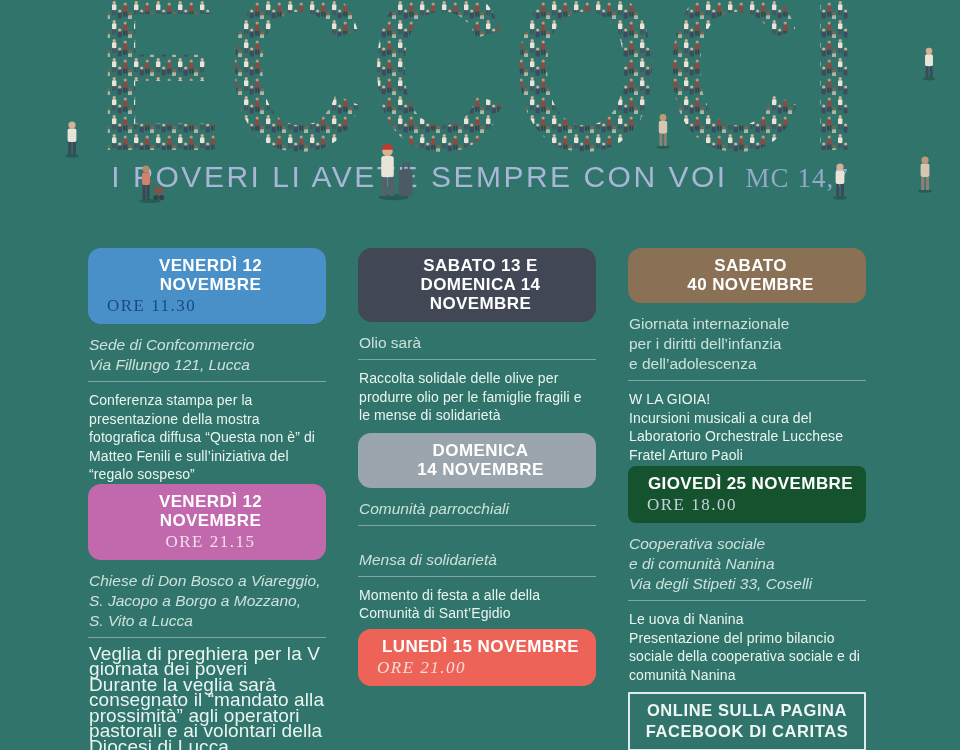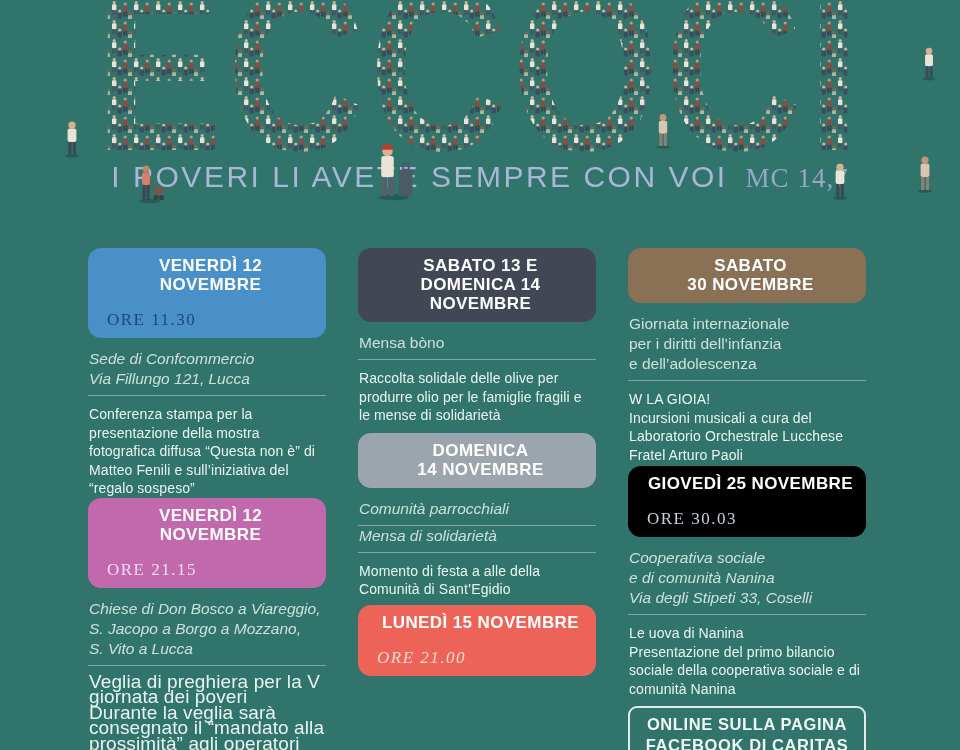--- a/index.html
+++ b/index.html
@@ -29,43 +29,43 @@
   }
   .col{width:238px;flex:0 0 238px;display:flex;flex-direction:column;}
   .card{display:block;}
   .hdr{border-radius:13px;padding:8px 12px 9px 19px;}
   .hdr-title{
     font-weight:bold;font-size:17px;line-height:19px;letter-spacing:.4px;
     color:#ffffff;white-space:pre-line;text-align:center;
   }
   .hdr-time{
     font-family:"Liberation Serif",serif;font-size:17px;line-height:19px;
-    letter-spacing:1.5px;margin-top:16px;
+    letter-spacing:1.5px;margin-top:2px;
   }
   .hdr-blue{background:#4a90c8;}     .hdr-blue .hdr-time{color:#194a7d;}
-  .hdr-magenta{background:#c269ae;}  .hdr-magenta .hdr-time{color:#f2dfee;}
-  .hdr-charcoal{background:#414754;}
+  .hdr-magenta{background:#c269ae;}  .hdr-magenta .hdr-time{color:#f2dfee;text-align:center;}
+  .hdr-charcoal{background:#414754;border-radius:14px;}
   .hdr-gray{background:#9ba5ad;}
   .hdr-coral{background:#ee6357;}    .hdr-coral .hdr-time{color:#f8ddd6;font-style:italic;}
   .hdr-brown{background:#8a7055;}
-  .hdr-navy{background:#000000;}     .hdr-navy .hdr-time{color:#c7d1dd;}
+  .hdr-navy{background:#14532d;border-radius:8px;}     .hdr-navy .hdr-time{color:#c7d1dd;}
   .hdr-dark{background:#333a47;}
   .venue{
     font-style:italic;font-size:15.5px;line-height:20px;color:#cde0db;
     margin:11px 1px 0 1px;white-space:pre-line;
   }
   .venue.roman{font-style:normal;}
   .div{border-top:1px solid rgba(255,255,255,.38);height:0;margin-top:6px;}
   .desc{
     font-weight:normal;font-size:14px;line-height:18.5px;color:#e9f5f0;
     letter-spacing:.1px;margin:9px 1px 0 1px;white-space:pre-line;
   }
   .desc-tight{font-size:19px;line-height:15.5px;margin-top:8px;}
   .online-box{
-    margin-top:8px;border:2px solid rgba(255,255,255,.85);border-radius:9px;
+    margin-top:8px;border:2px solid rgba(255,255,255,.85);border-radius:1px;
     padding:6px 6px 7px;text-align:center;
   }
   .box-label{
     font-weight:bold;font-size:16.5px;line-height:21px;letter-spacing:.6px;
     color:#eef7f3;white-space:pre-line;
   }
 </style>
 </head>
 <body>
 
@@ -180,61 +180,61 @@
         </div>
       </div>
     </div>
 
     <div class="col">
       <div class="card">
         <div class="hdr hdr-charcoal">
           <div class="hdr-title">SABATO 13 E
 DOMENICA 14 NOVEMBRE</div>
         </div>
-        <div class="venue roman">Mensa bòno</div>
+        <div class="venue roman">Olio sarà</div>
         <div class="div"></div>
         <div class="desc">Raccolta solidale delle olive per produrre olio per le famiglie fragili e le mense di solidarietà</div>
       </div>
       <div class="card" style="margin-top:8px">
         <div class="hdr hdr-gray">
           <div class="hdr-title">DOMENICA
 14 NOVEMBRE</div>
         </div>
         <div class="venue">Comunità parrocchiali</div>
         <div class="div"></div>
-        <div class="venue" style="margin-top:0">Mensa di solidarietà</div>
+        <div class="venue" style="margin-top:24px">Mensa di solidarietà</div>
         <div class="div"></div>
         <div class="desc">Momento di festa a alle della Comunità di Sant’Egidio</div>
       </div>
       <div class="card" style="margin-top:6px">
         <div class="hdr hdr-coral">
           <div class="hdr-title">LUNEDÌ 15 NOVEMBRE</div>
           <div class="hdr-time">ORE 21.00</div>
         </div>
 
       </div>
     </div>
 
     <div class="col">
       <div class="card">
         <div class="hdr hdr-brown">
           <div class="hdr-title">SABATO
-30 NOVEMBRE</div>
+40 NOVEMBRE</div>
         </div>
         <div class="venue roman">Giornata internazionale
 per i diritti dell’infanzia
 e dell’adolescenza</div>
         <div class="div"></div>
         <div class="desc">W LA GIOIA!
 Incursioni musicali a cura del Laboratorio Orchestrale Lucchese Fratel Arturo Paoli</div>
       </div>
       <div class="card" style="margin-top:2px">
         <div class="hdr hdr-navy">
           <div class="hdr-title">GIOVEDÌ 25 NOVEMBRE</div>
-          <div class="hdr-time">ORE 30.03</div>
+          <div class="hdr-time">ORE 18.00</div>
         </div>
         <div class="venue">Cooperativa sociale
 e di comunità Nanina
 Via degli Stipeti 33, Coselli</div>
         <div class="div"></div>
         <div class="desc">Le uova di Nanina
 Presentazione del primo bilancio sociale della cooperativa sociale e di comunità Nanina</div>
       </div>
       <div class="online-box">
         <div class="box-label">ONLINE SULLA PAGINA

